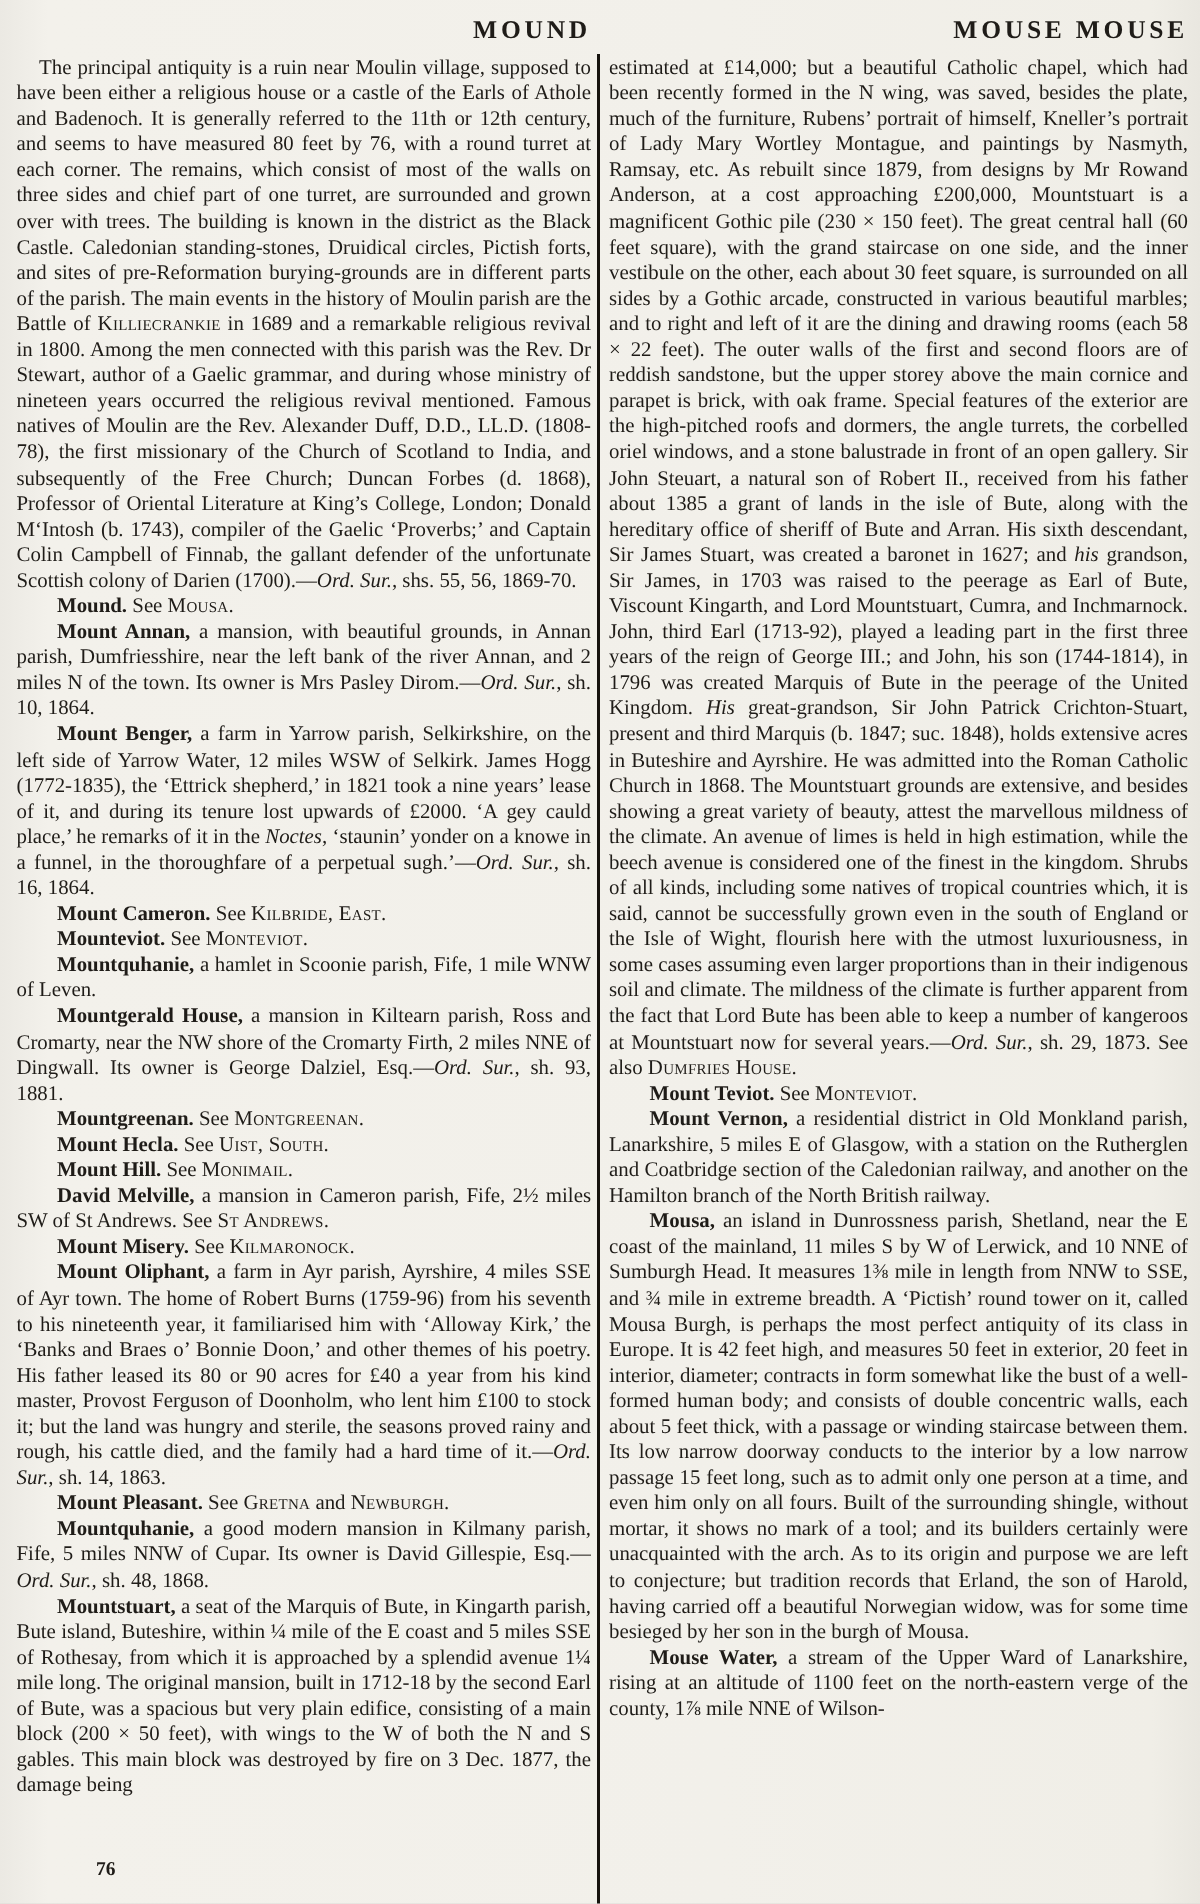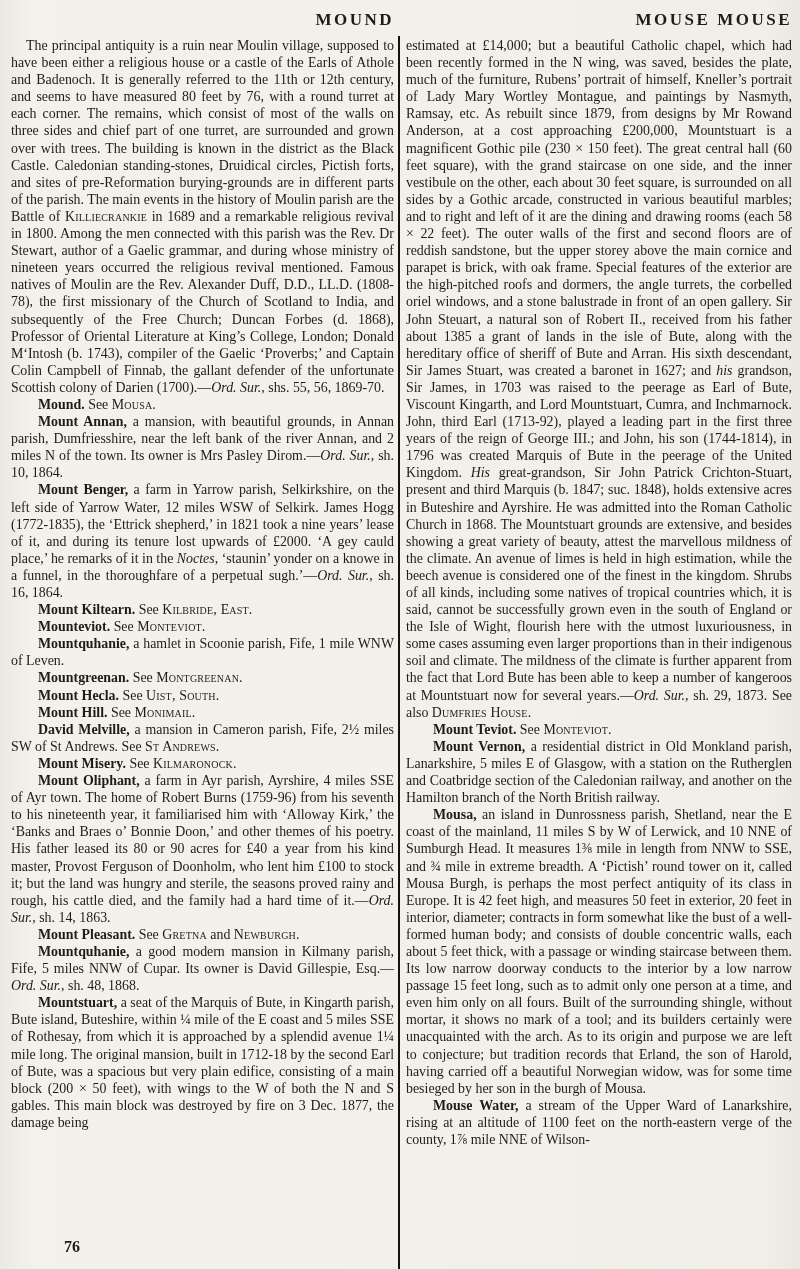--- a/index.html
+++ b/index.html
@@ -31,38 +31,39 @@
   .r-n { }
   .r-b { font-weight:bold;margin-left:12px; }
   .r-i { font-style:italic; }
   .r-sc { font-variant:small-caps; letter-spacing:.2px; }
   .divider {
     position:absolute; left:398px; top:36px;
     width:2px; height:1233px; background:#16130e;
   }
   .page-num {
     position:absolute; left:64px; top:1238px;
-    font-weight:bold; font-size:16px;
+    font-weight:bold; font-size:13px;
   }
 </style>
 </head>
 <body>
 
 <div class="page">
 
   <div class="col col-left">
     <p class="col-header">MOUND</p>
     <div>
         <p class="entry"><span class="r-n">The principal antiquity is a ruin near Moulin village, supposed to have been either a religious house or a castle of the Earls of Athole and Badenoch.  It is generally referred to the 11th or 12th century, and seems to have measured 80 feet by 76, with a round turret at each corner.  The remains, which consist of most of the walls on three sides and chief part of one turret, are surrounded and grown over with trees.  The building is known in the district as the Black Castle.  Caledonian standing-stones, Druidical circles, Pictish forts, and sites of pre-Reformation burying-grounds are in different parts of the parish.  The main events in the history of Moulin parish are the Battle of </span><span class="r-sc">Killiecrankie</span><span class="r-n"> in 1689 and a remarkable religious revival in 1800.  Among the men connected with this parish was the Rev. Dr Stewart, author of a Gaelic grammar, and during whose ministry of nineteen years occurred the religious revival mentioned. Famous natives of Moulin are the Rev. Alexander Duff, D.D., LL.D. (1808-78), the first missionary of the Church of Scotland to India, and subsequently of the Free Church; Duncan Forbes (d. 1868), Professor of Oriental Literature at King’s College, London; Donald M‘Intosh (b. 1743), compiler of the Gaelic ‘Proverbs;’ and Captain Colin Campbell of Finnab, the gallant defender of the unfortunate Scottish colony of Darien (1700).—</span><span class="r-i">Ord. Sur.</span><span class="r-n">, shs. 55, 56, 1869-70.</span></p>
         <p class="entry"><span class="r-b">Mound.</span><span class="r-n">  See </span><span class="r-sc">Mousa.</span></p>
         <p class="entry"><span class="r-b">Mount Annan,</span><span class="r-n"> a mansion, with beautiful grounds, in Annan parish, Dumfriesshire, near the left bank of the river Annan, and 2 miles N of the town.  Its owner is Mrs Pasley Dirom.—</span><span class="r-i">Ord. Sur.</span><span class="r-n">, sh. 10, 1864.</span></p>
         <p class="entry"><span class="r-b">Mount Benger,</span><span class="r-n"> a farm in Yarrow parish, Selkirkshire, on the left side of Yarrow Water, 12 miles WSW of Selkirk.  James Hogg (1772-1835), the ‘Ettrick shepherd,’ in 1821 took a nine years’ lease of it, and during its tenure lost upwards of £2000.  ‘A gey cauld place,’ he remarks of it in the </span><span class="r-i">Noctes</span><span class="r-n">, ‘staunin’ yonder on a knowe in a funnel, in the thoroughfare of a perpetual sugh.’—</span><span class="r-i">Ord. Sur.</span><span class="r-n">, sh. 16, 1864.</span></p>
-        <p class="entry"><span class="r-b">Mount Kiltearn.</span><span class="r-n">  See </span><span class="r-sc">Kilbride, East.</span></p>
+        <p class="entry"><span class="r-b">Mount Cameron.</span><span class="r-n">  See </span><span class="r-sc">Kilbride, East.</span></p>
         <p class="entry"><span class="r-b">Mounteviot.</span><span class="r-n">  See </span><span class="r-sc">Monteviot.</span></p>
         <p class="entry"><span class="r-b">Mountquhanie,</span><span class="r-n"> a hamlet in Scoonie parish, Fife, 1 mile WNW of Leven.</span></p>
+        <p class="entry"><span class="r-b">Mountgerald House,</span><span class="r-n"> a mansion in Kiltearn parish, Ross and Cromarty, near the NW shore of the Cromarty Firth, 2 miles NNE of Dingwall.  Its owner is George Dalziel, Esq.—</span><span class="r-i">Ord. Sur.</span><span class="r-n">, sh. 93, 1881.</span></p>
         <p class="entry"><span class="r-b">Mountgreenan.</span><span class="r-n">  See </span><span class="r-sc">Montgreenan.</span></p>
         <p class="entry"><span class="r-b">Mount Hecla.</span><span class="r-n">  See </span><span class="r-sc">Uist, South.</span></p>
         <p class="entry"><span class="r-b">Mount Hill.</span><span class="r-n">  See </span><span class="r-sc">Monimail.</span></p>
         <p class="entry"><span class="r-b">David Melville,</span><span class="r-n"> a mansion in Cameron parish, Fife, 2½ miles SW of St Andrews.  See </span><span class="r-sc">St Andrews.</span></p>
         <p class="entry"><span class="r-b">Mount Misery.</span><span class="r-n">  See </span><span class="r-sc">Kilmaronock.</span></p>
         <p class="entry"><span class="r-b">Mount Oliphant,</span><span class="r-n"> a farm in Ayr parish, Ayrshire, 4 miles SSE of Ayr town.  The home of Robert Burns (1759-96) from his seventh to his nineteenth year, it familiarised him with ‘Alloway Kirk,’ the ‘Banks and Braes o’ Bonnie Doon,’ and other themes of his poetry. His father leased its 80 or 90 acres for £40 a year from his kind master, Provost Ferguson of Doonholm, who lent him £100 to stock it; but the land was hungry and sterile, the seasons proved rainy and rough, his cattle died, and the family had a hard time of it.—</span><span class="r-i">Ord. Sur.</span><span class="r-n">, sh. 14, 1863.</span></p>
         <p class="entry"><span class="r-b">Mount Pleasant.</span><span class="r-n">  See </span><span class="r-sc">Gretna</span><span class="r-n"> and </span><span class="r-sc">Newburgh.</span></p>
         <p class="entry"><span class="r-b">Mountquhanie,</span><span class="r-n"> a good modern mansion in Kilmany parish, Fife, 5 miles NNW of Cupar.  Its owner is David Gillespie, Esq.—</span><span class="r-i">Ord. Sur.</span><span class="r-n">, sh. 48, 1868.</span></p>
         <p class="entry"><span class="r-b">Mountstuart,</span><span class="r-n"> a seat of the Marquis of Bute, in Kingarth parish, Bute island, Buteshire, within ¼ mile of the E coast and 5 miles SSE of Rothesay, from which it is approached by a splendid avenue 1¼ mile long. The original mansion, built in 1712-18 by the second Earl of Bute, was a spacious but very plain edifice, consisting of a main block (200 × 50 feet), with wings to the W of both the N and S gables.  This main block was destroyed by fire on 3 Dec. 1877, the damage being</span></p>
       </div>

